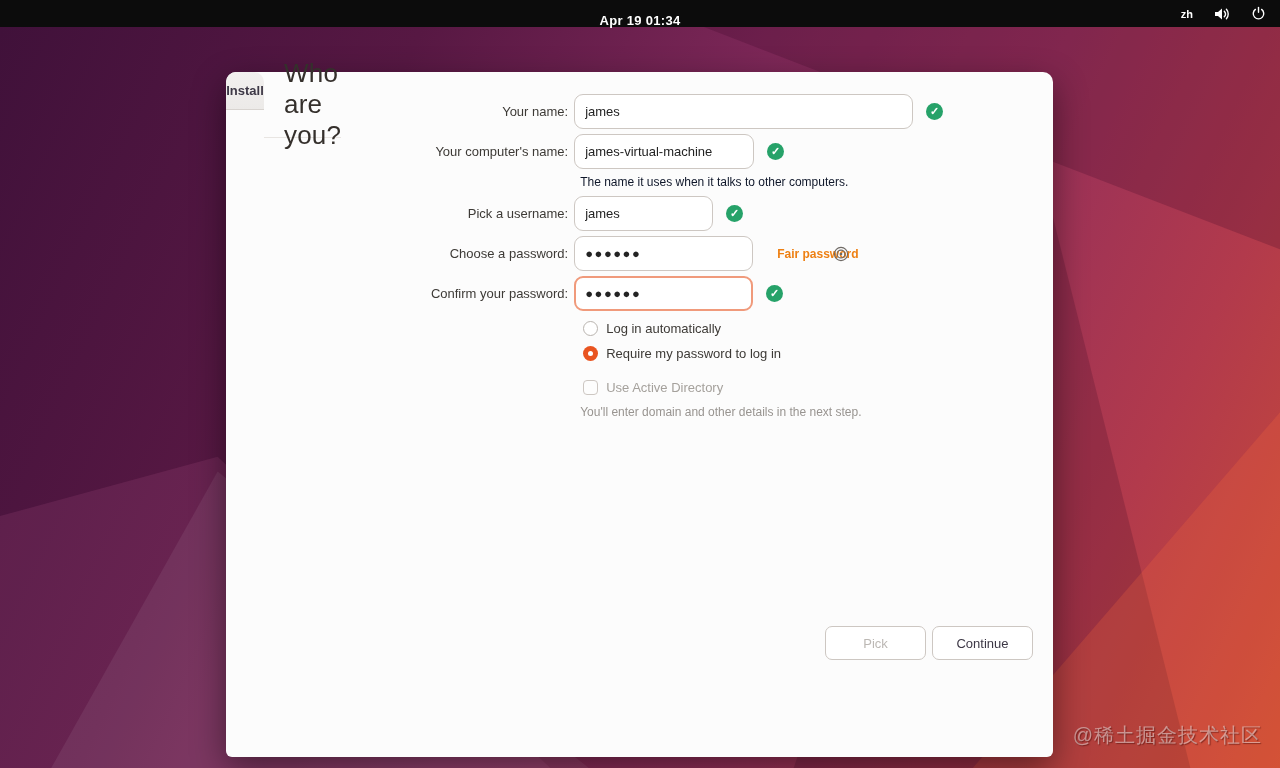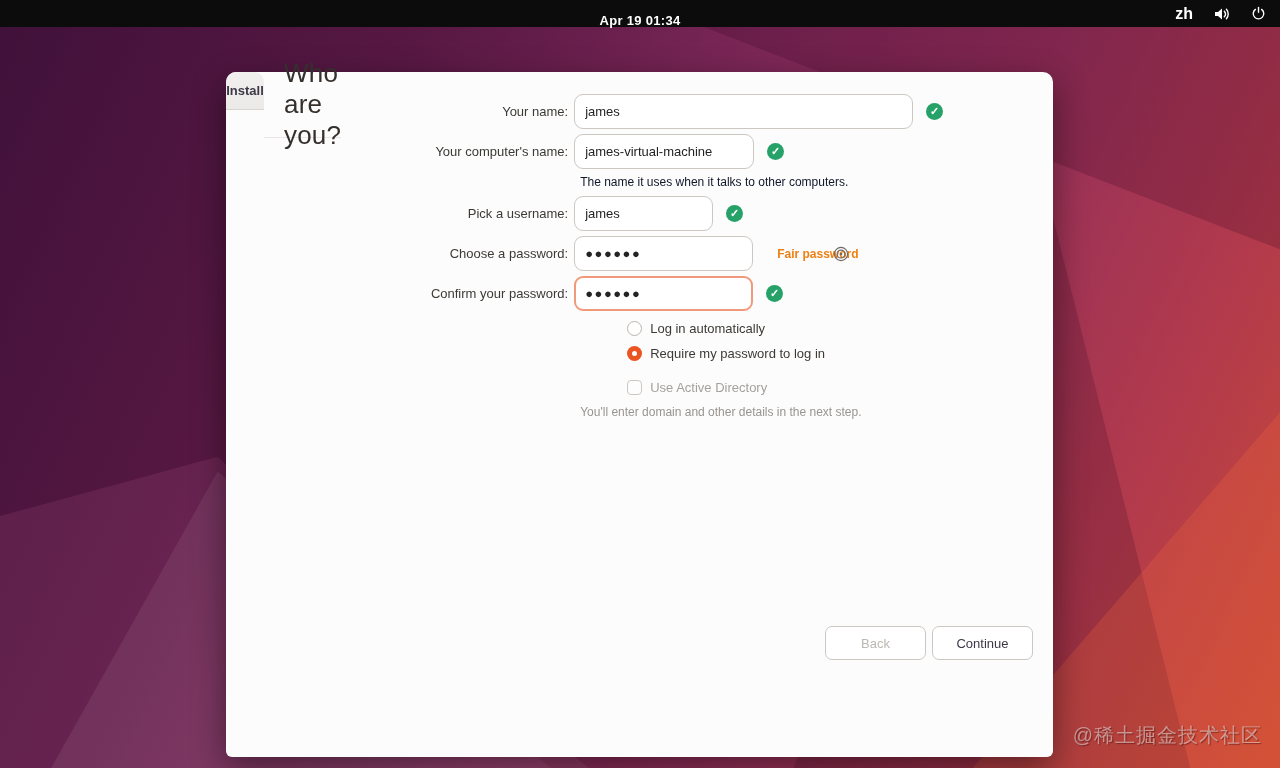--- a/index.html
+++ b/index.html
@@ -17,21 +17,21 @@
   .facet.f5 { background:rgba(55,5,35,0.22); clip-path:polygon(55% 0%, 100% 0%, 100% 30%); }
 
   .watermark { position:absolute; right:18px; top:695px; font-size:20px; letter-spacing:1px;
     color:rgba(235,222,222,0.55); text-shadow:1px 1px 1px rgba(90,20,15,0.6); }
 
   
   .topbar { position:absolute; left:0; top:0; width:100%; height:27px; background:#0c0c0c; z-index:30; }
   .topbar .clock { position:absolute; left:0; right:0; top:0; height:41px; display:flex; align-items:center; justify-content:center;
     color:#ffffff; font-size:13px; font-weight:700; letter-spacing:0.3px; }
   .topbar .right { position:absolute; right:14px; top:0; height:27px; display:flex; align-items:center; gap:20px; color:#fff; }
-  .topbar .lang { font-size:16px; font-weight:700; }
+  .topbar .lang { font-size:11px; font-weight:700; }
   .tb-icon { display:flex; align-items:center; }
 
   
   .window { position:absolute; left:226px; top:72px; width:827px; height:685px; background:#fcfcfc;
     border-radius:10px 10px 6px 6px; box-shadow:0 12px 34px rgba(0,0,0,0.45); z-index:20; display:flex; }
   .titlebar { height:38px; flex:0 0 38px; background:linear-gradient(#f2f0ef,#eceae8); border-bottom:1px solid #d8d4d0;
     border-radius:10px 10px 0 0; display:flex; align-items:center; justify-content:center; }
   .titlebar .wtitle { font-size:13px; font-weight:700; color:#3d3846; }
   .pageheader { height:66px; flex:0 0 66px; border-bottom:1px solid #e8e5e2; display:flex; align-items:center; padding-left:20px; background:#fcfcfc; }
   .pageheader h1 { font-size:26px; font-weight:400; color:#35302c; letter-spacing:0.2px; }
@@ -50,21 +50,21 @@
   .tinput.focused { border:2px solid #f09a7b; padding:0 9px; }
   .eye { position:absolute; right:10px; top:50%; transform:translateY(-50%); display:flex; }
   .check-badge { width:17px; height:17px; border-radius:50%; background:#26a269; color:#ffffff; font-size:11px; font-weight:700;
     display:flex; align-items:center; justify-content:center; margin-left:13px; flex:0 0 17px; }
   .strength { margin-left:24px; font-size:12px; font-weight:700; color:#ee8013;text-align:center; }
   .help-row { margin:2px 0 6px 0; padding-left:239px; font-size:12px; color:#0f172a; height:16px; display:flex; align-items:center; }
   .help-row.dim { color:#989490; margin-top:6px; }
 
   
   .choices { margin-left:242px; margin-top:9px; }
-  .choice-row { display:flex; align-items:center; height:16px; margin-bottom:9px; cursor:default;margin-left:44px; }
+  .choice-row { display:flex; align-items:center; height:16px; margin-bottom:9px; cursor:default; }
   .radio { width:15px; height:15px; border-radius:50%; border:1px solid #b9b4af; background:#fff; margin-right:8px; flex:0 0 15px; position:relative; }
   .radio.selected { border:none; background:#e95420; }
   .radio.selected::after { content:""; position:absolute; left:5px; top:5px; width:5px; height:5px; border-radius:50%; background:#fff; }
   .choice-label { font-size:13px; color:#3d3a36; }
   .choice-row.disabled .choice-label { color:#a5a19c; }
   .checkbox { width:15px; height:15px; border-radius:4px; border:1px solid #cdc7c2; background:#fdfdfd; margin-right:8px; flex:0 0 15px; }
   .cb-gap { margin-top:18px; }
 
   
   .btnrow { position:absolute; right:20px; top:554px; display:flex; gap:6px; }
@@ -178,19 +178,19 @@
           <div class="choice-row disabled cb-gap">
             <span class="checkbox"></span>
             <span class="choice-label">Use Active Directory</span>
           </div>
         </div>
 
         <div class="help-row dim">You'll enter domain and other details in the next step.</div>
       </div>
 
       <div class="btnrow">
-        <button class="btn disabled">Back</button>
+        <button class="btn disabled">Pick</button>
         <button class="btn">Continue</button>
       </div>
 
     </div>
   </div>
 </div>
 
 </body></html>

